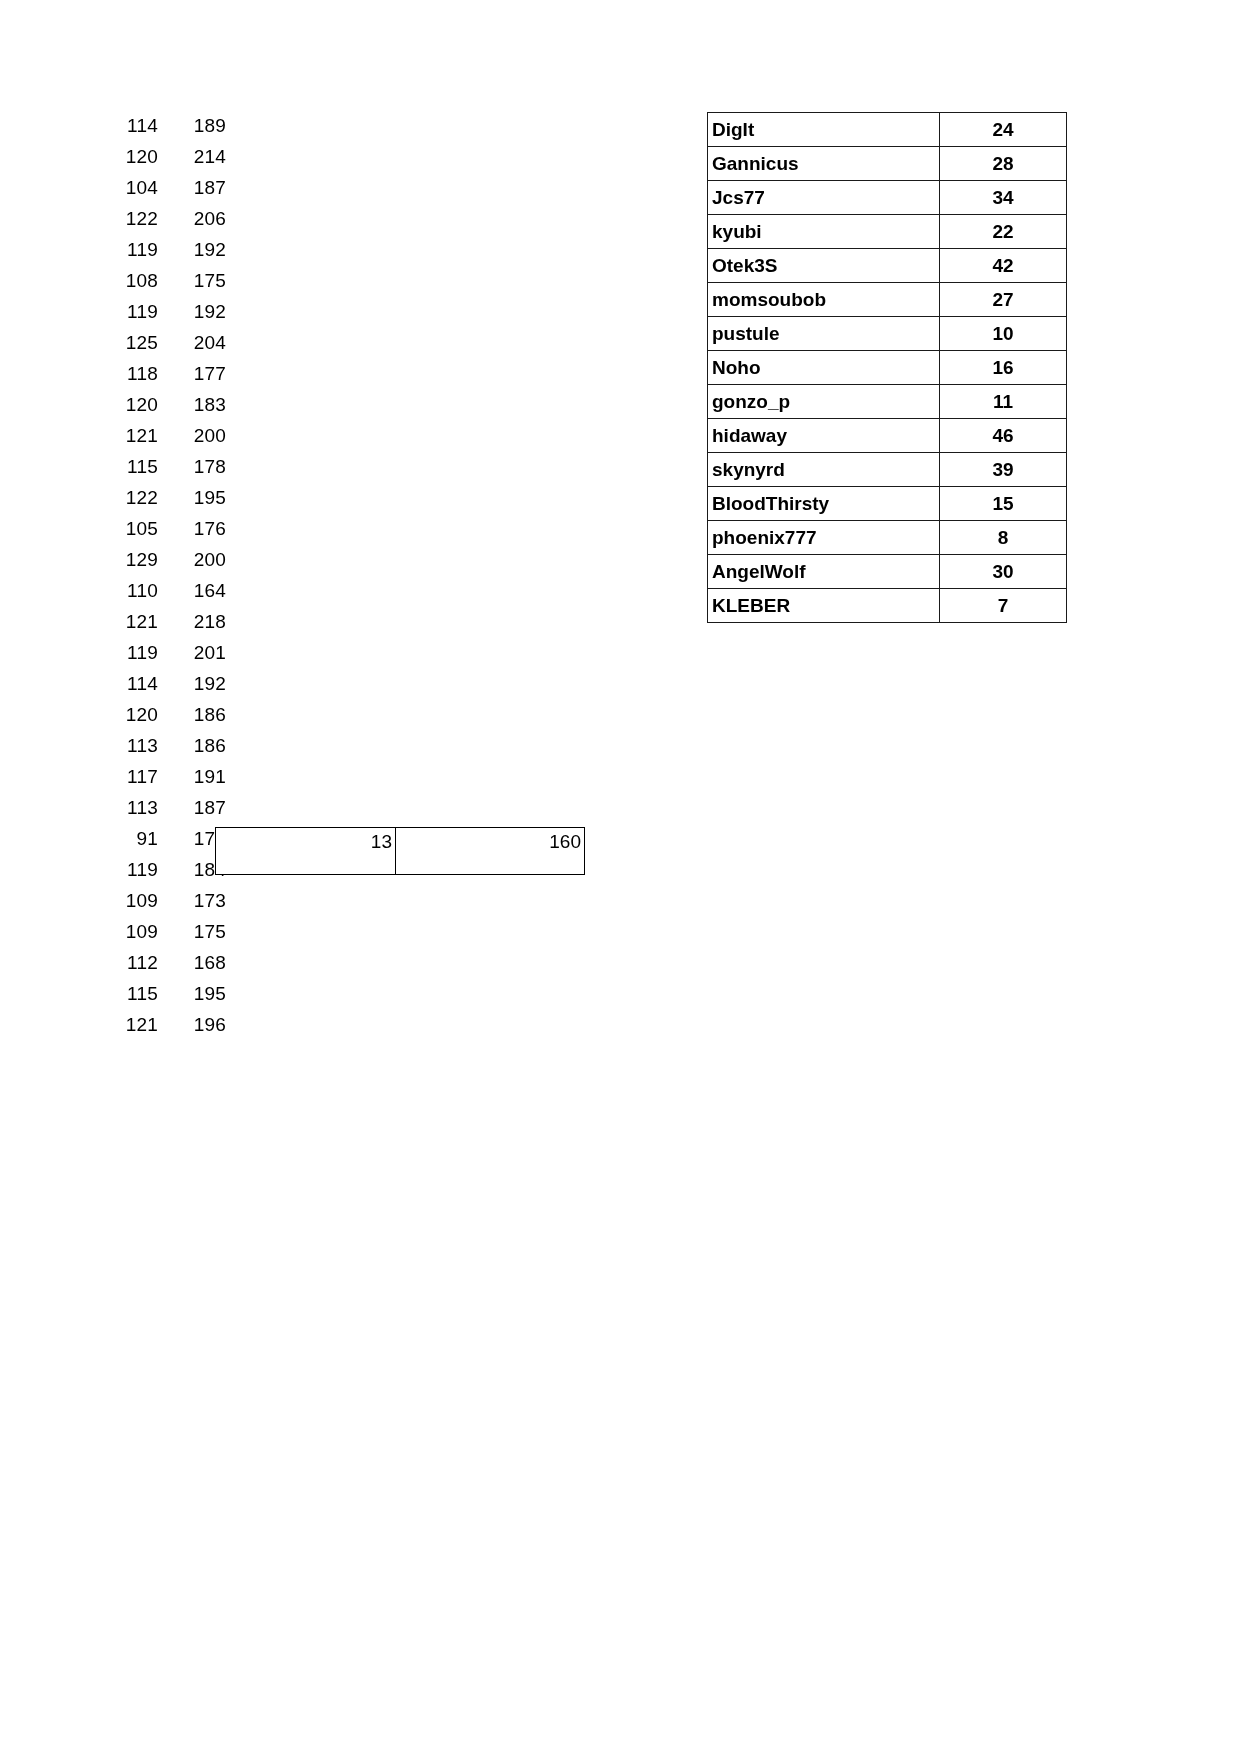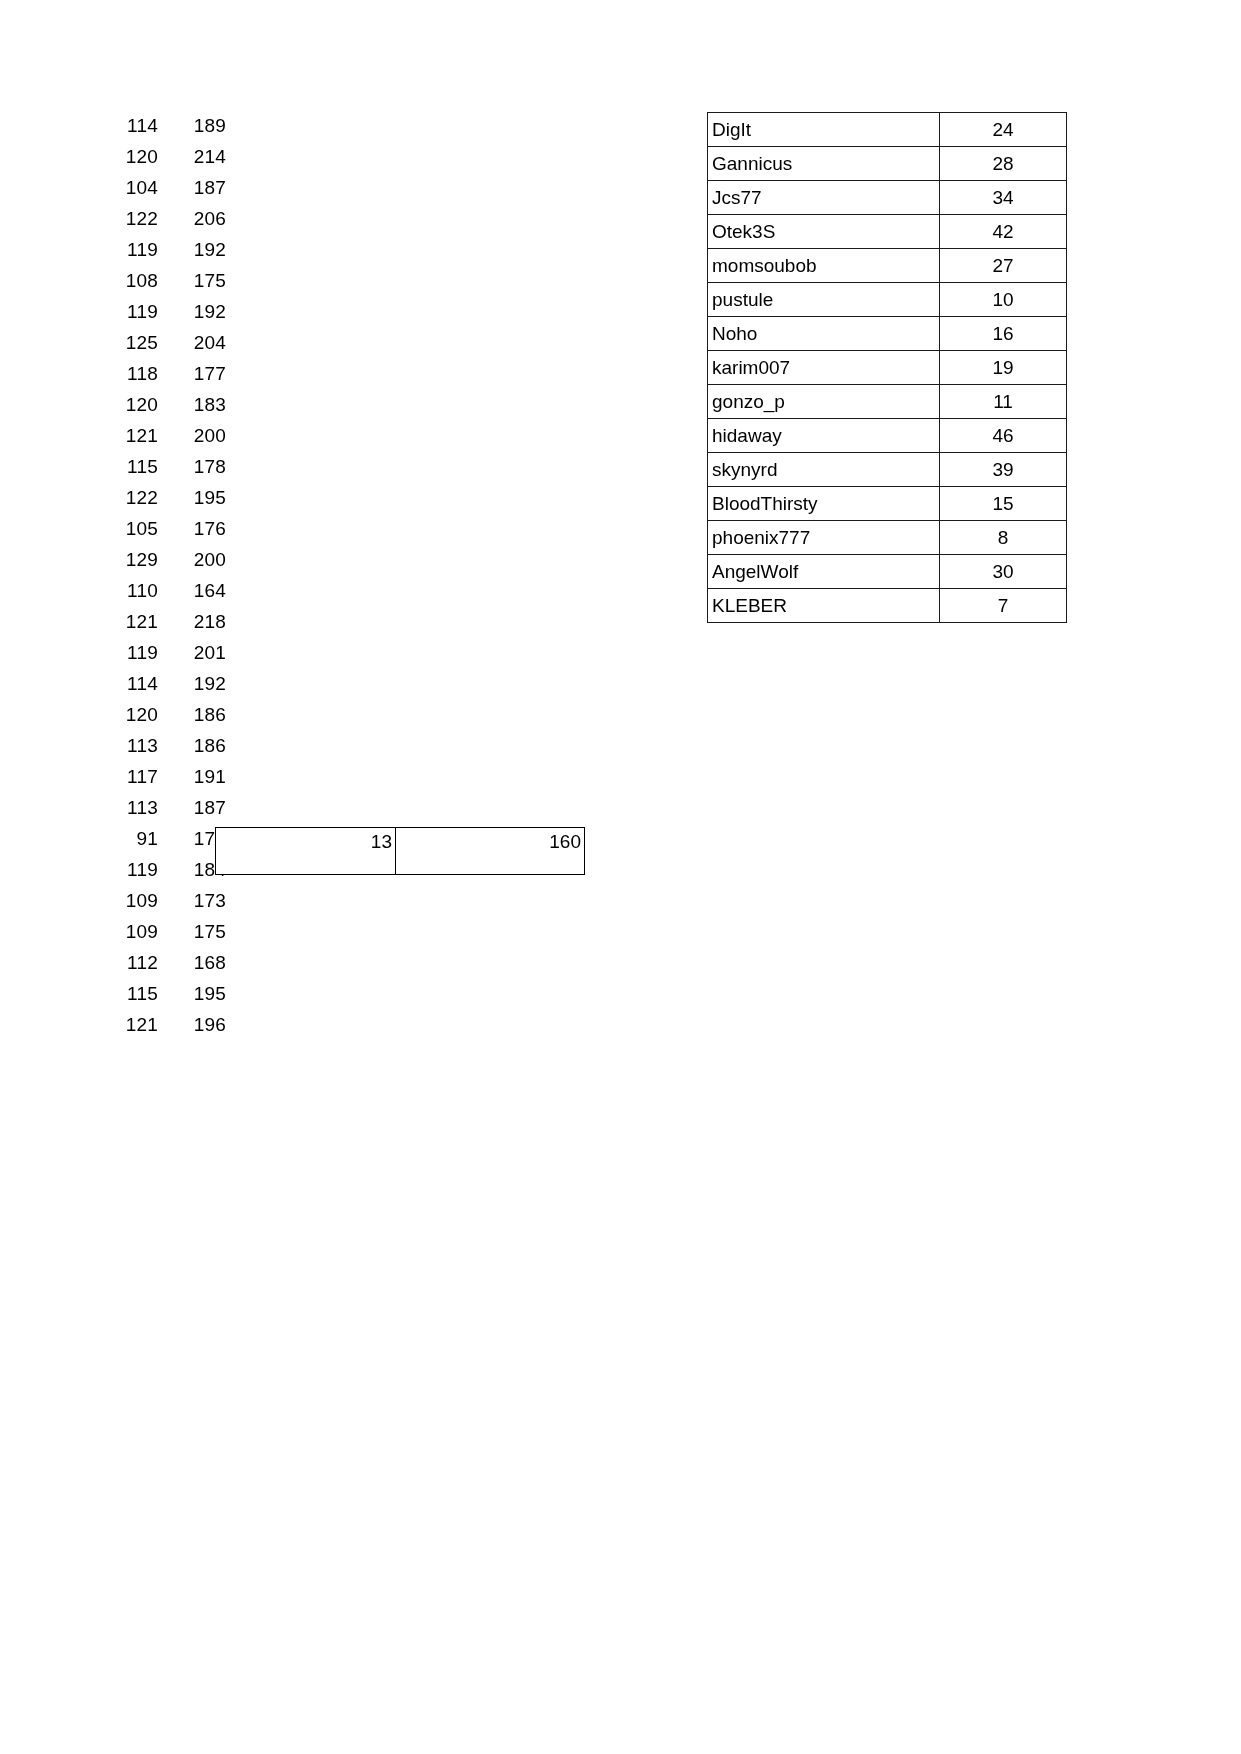--- a/index.html
+++ b/index.html
@@ -80,20 +80,21 @@
     border-collapse: collapse;
     font-size: 19px;
   }
   #names-table td {
     border: 1.4px solid #1a1a1a;
     height: 34px;
     box-sizing: border-box;
     padding: 0 4px;
     line-height: 29px;
     white-space: nowrap;
+    font-weight: bold;
   }
   #names-table td.name-col {
     width: 232px;
     text-align: left;
     padding-left: 4px;
   }
   #names-table td.value-col {
     width: 127px;
     text-align: center;
     padding-right: 4px;
@@ -240,40 +241,40 @@
         </tr>
         <tr>
           <td class="name-col">Gannicus</td>
           <td class="value-col">28</td>
         </tr>
         <tr>
           <td class="name-col">Jcs77</td>
           <td class="value-col">34</td>
         </tr>
         <tr>
+          <td class="name-col">kyubi</td>
+          <td class="value-col">22</td>
+        </tr>
+        <tr>
           <td class="name-col">Otek3S</td>
           <td class="value-col">42</td>
         </tr>
         <tr>
           <td class="name-col">momsoubob</td>
           <td class="value-col">27</td>
         </tr>
         <tr>
           <td class="name-col">pustule</td>
           <td class="value-col">10</td>
         </tr>
         <tr>
           <td class="name-col">Noho</td>
           <td class="value-col">16</td>
         </tr>
         <tr>
-          <td class="name-col">karim007</td>
-          <td class="value-col">19</td>
-        </tr>
-        <tr>
           <td class="name-col">gonzo_p</td>
           <td class="value-col">11</td>
         </tr>
         <tr>
           <td class="name-col">hidaway</td>
           <td class="value-col">46</td>
         </tr>
         <tr>
           <td class="name-col">skynyrd</td>
           <td class="value-col">39</td>

